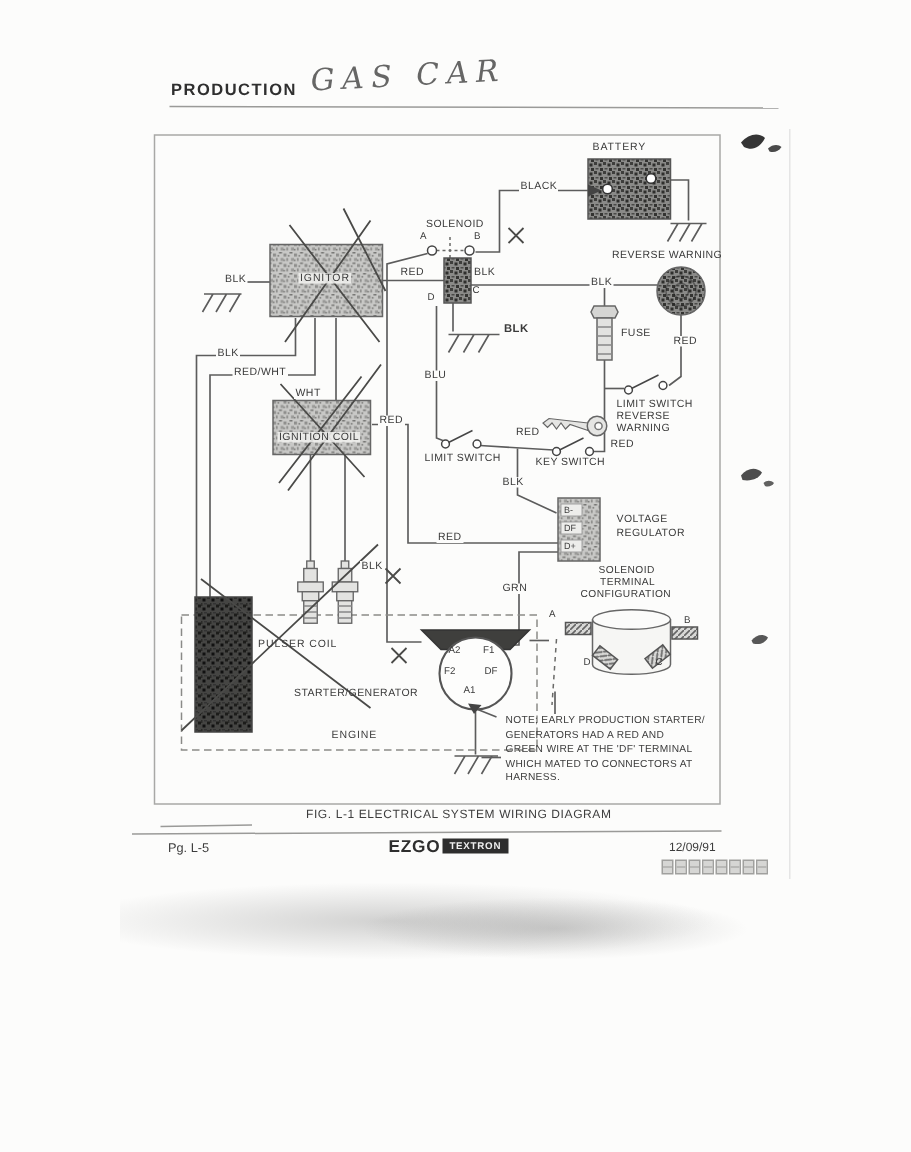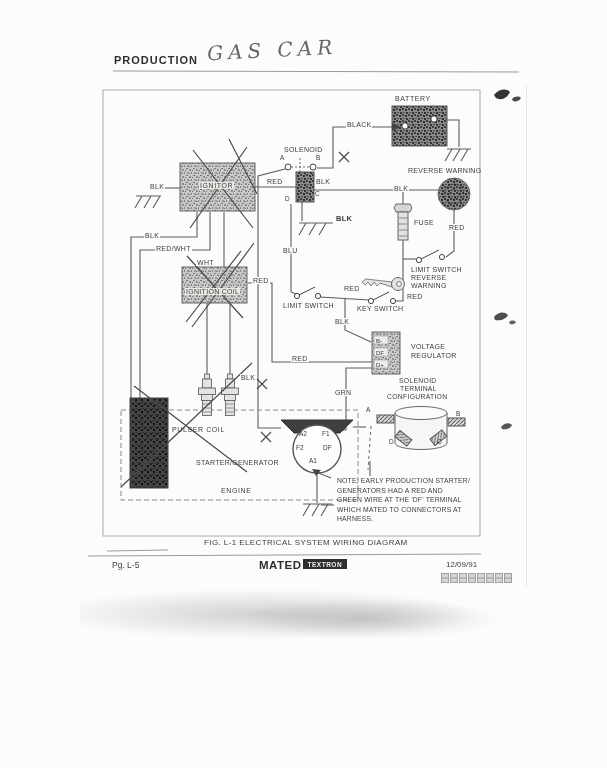--- a/index.html
+++ b/index.html
@@ -280,21 +280,21 @@
 <div class="note">
   <div>NOTE; EARLY PRODUCTION STARTER/</div>
   <div>GENERATORS HAD A RED AND</div>
   <div>GREEN WIRE AT THE 'DF' TERMINAL</div>
   <div>WHICH MATED TO CONNECTORS AT</div>
   <div>HARNESS.</div>
 </div>
 
 <span class="caption">FIG. L-1 ELECTRICAL SYSTEM WIRING DIAGRAM</span>
 <span class="pg">Pg. L-5</span>
-<span class="logo"><span>MATED</span><span class="tex">TEXTRON</span></span>
+<span class="logo"><span>EZGO</span><span class="tex">TEXTRON</span></span>
 <span class="date">12/09/91</span>
 <span class="stamp">
       <i></i>
       <i></i>
       <i></i>
       <i></i>
       <i></i>
       <i></i>
       <i></i>
       <i></i>

